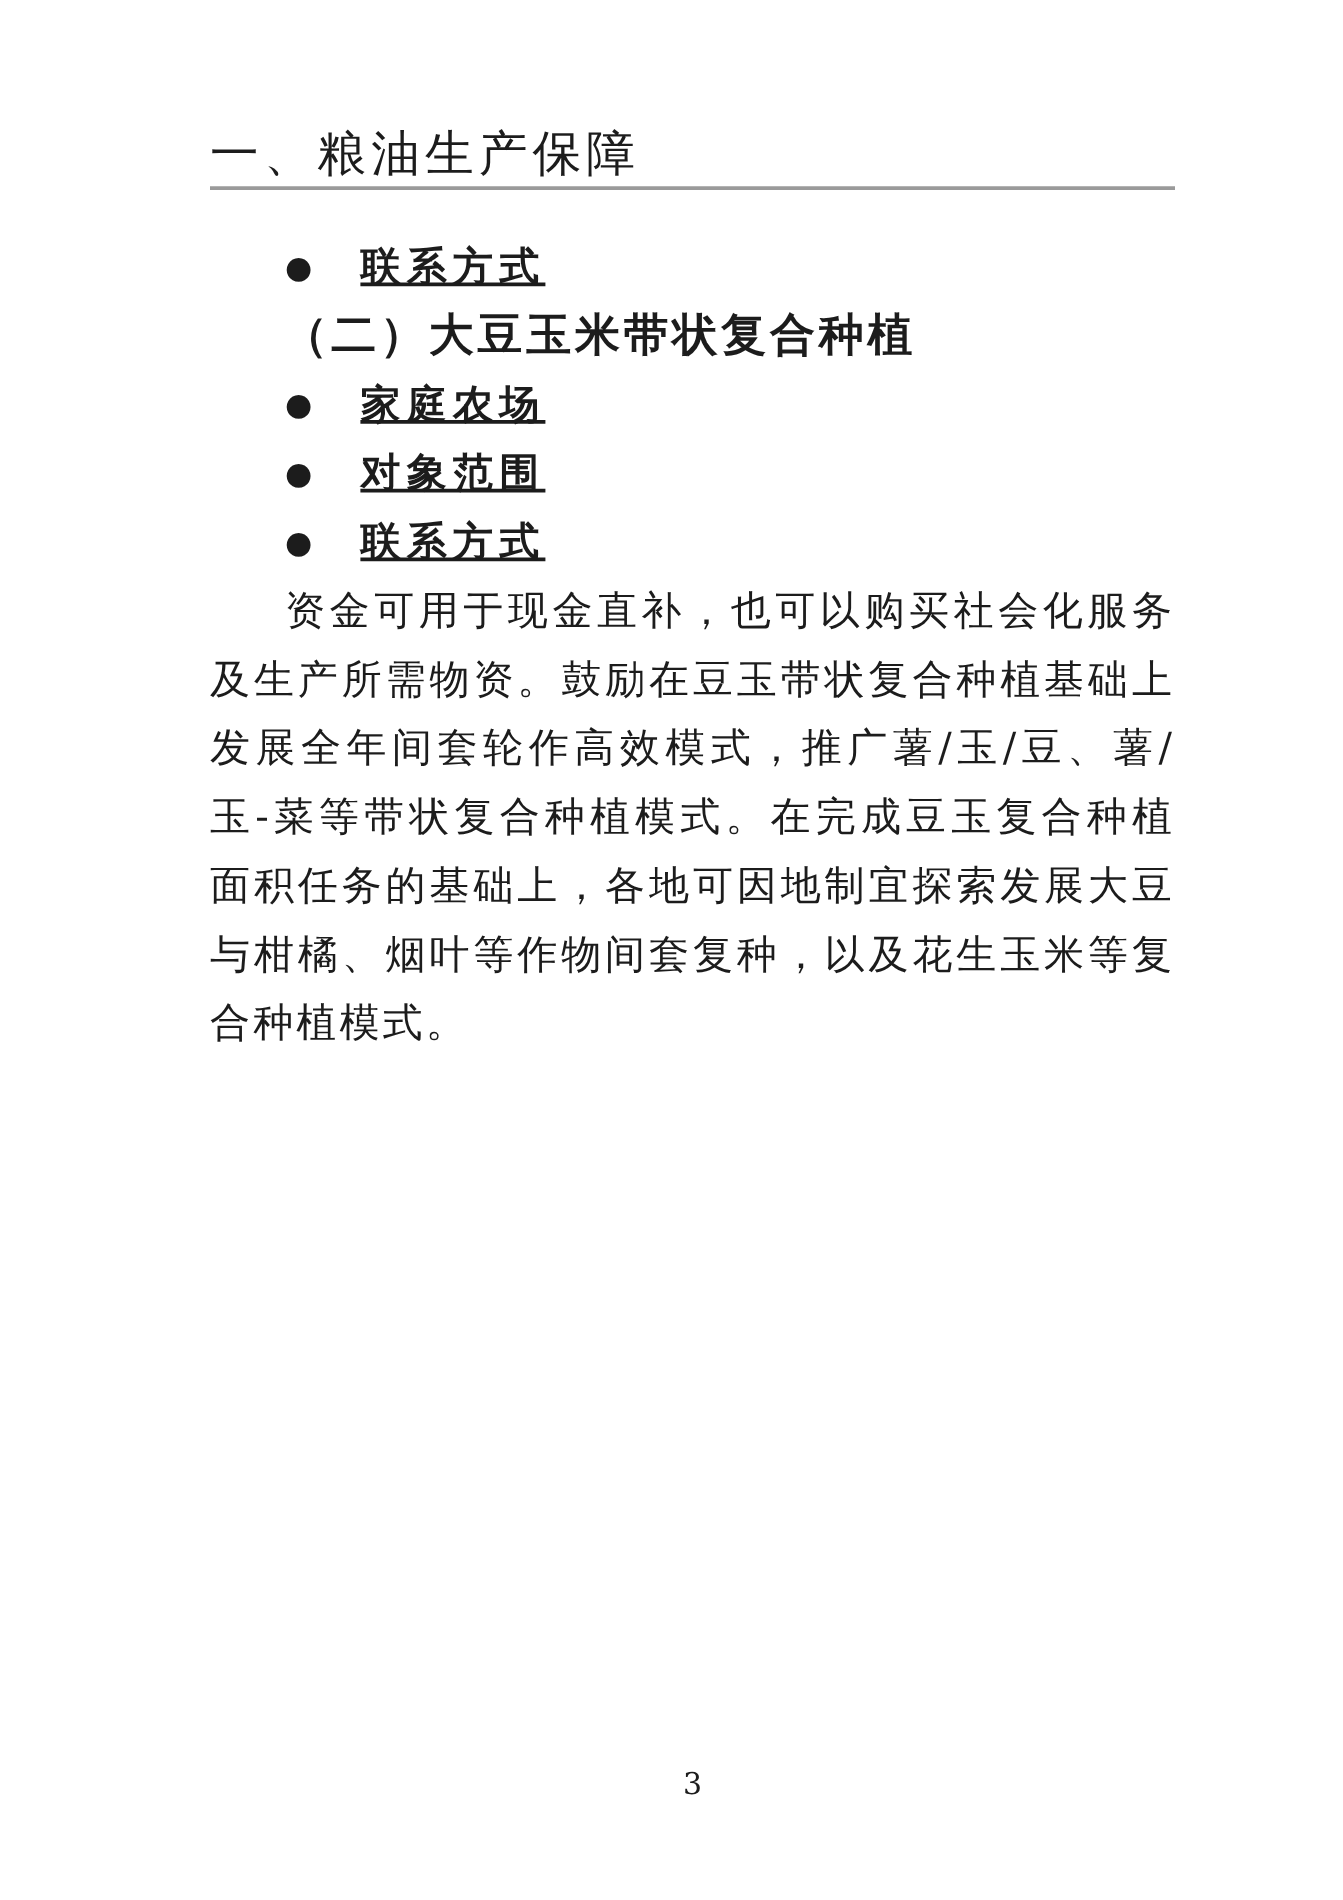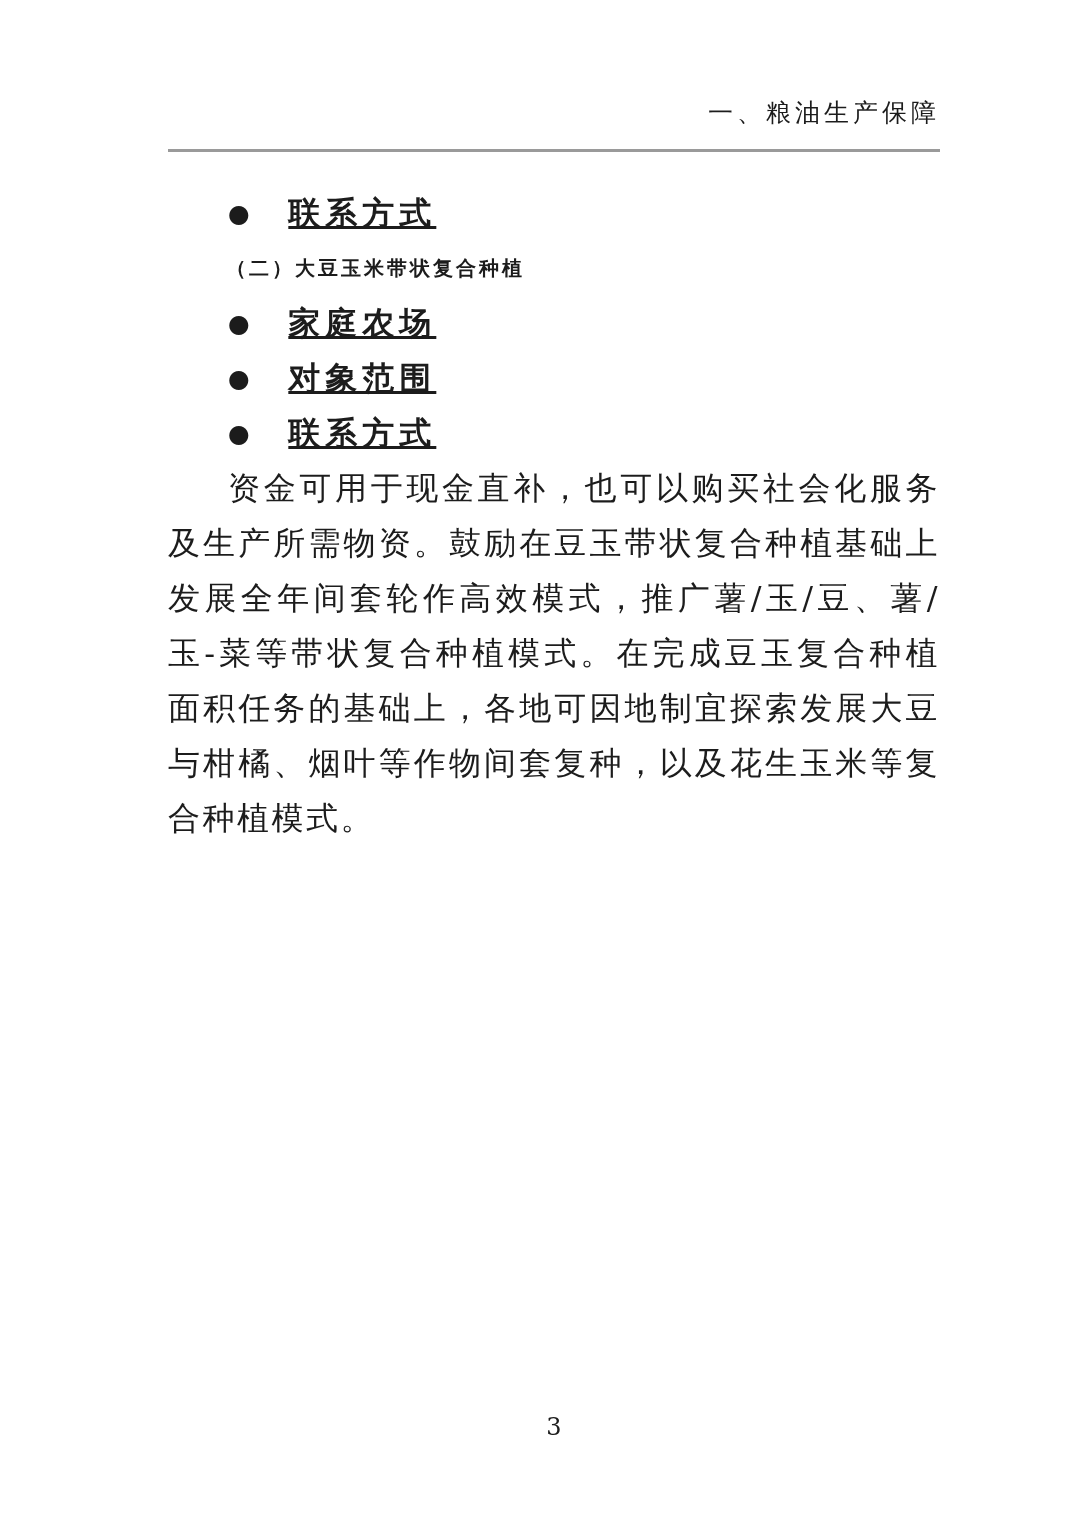--- a/index.html
+++ b/index.html
@@ -9,22 +9,21 @@
     background: #ffffff;
     color: #1c1c1c;
     font-family: "DejaVu Serif", "Liberation Serif", serif;
     overflow: hidden;
   }
   .header-title {
     position: absolute;
     top: 96px;
     left: 168px;
     right: 134px;
-    text-align: right;
-    font-size: 25px;
+    font-size: 39px;
     letter-spacing: 4px;
     white-space: nowrap;
   }
   .header-rule {
     position: absolute;
     top: 149px;
     left: 168px;
     right: 134px;
     height: 3px;
     background: #9a9a9a;
@@ -74,21 +73,21 @@
 </header>
 
 <main class="content">
 
 
   <div class="bullet-line">
     <span class="bullet">●</span><span class="bullet-text">联系方式</span>
   </div>
 
 
-  <h2 class="section-heading" style="font-size:20px;">（二）大豆玉米带状复合种植</h2>
+  <h2 class="section-heading" style="font-size:36px;">（二）大豆玉米带状复合种植</h2>
 
   <div class="bullet-line">
     <span class="bullet">●</span><span class="bullet-text">家庭农场</span>
   </div>
 
 
   <div class="bullet-line">
     <span class="bullet">●</span><span class="bullet-text">对象范围</span>
   </div>
 

